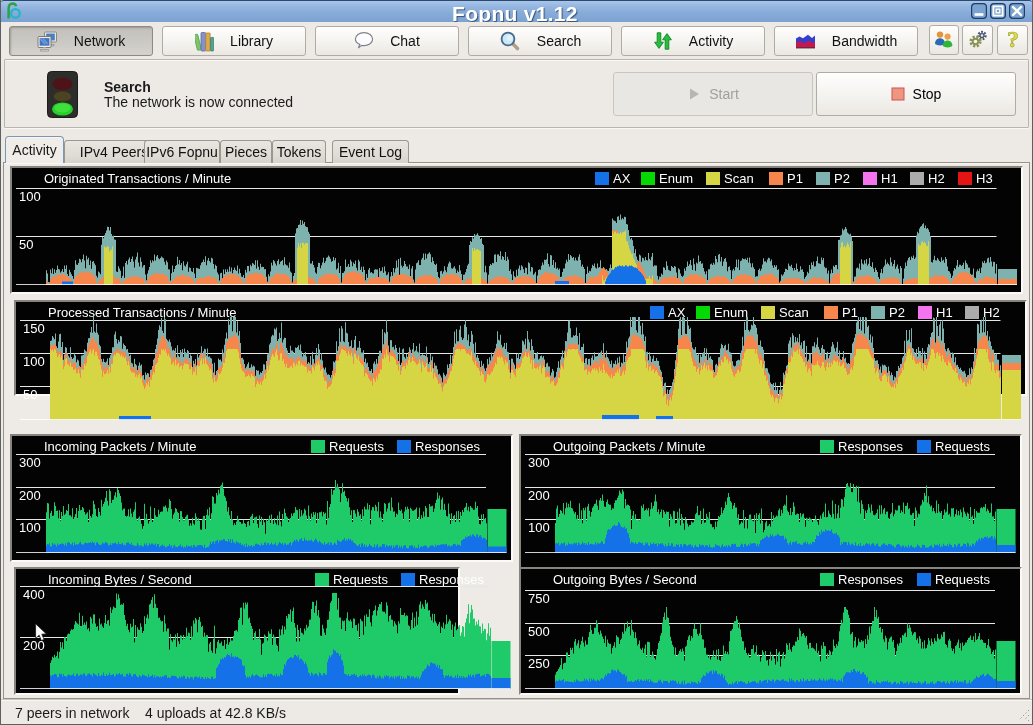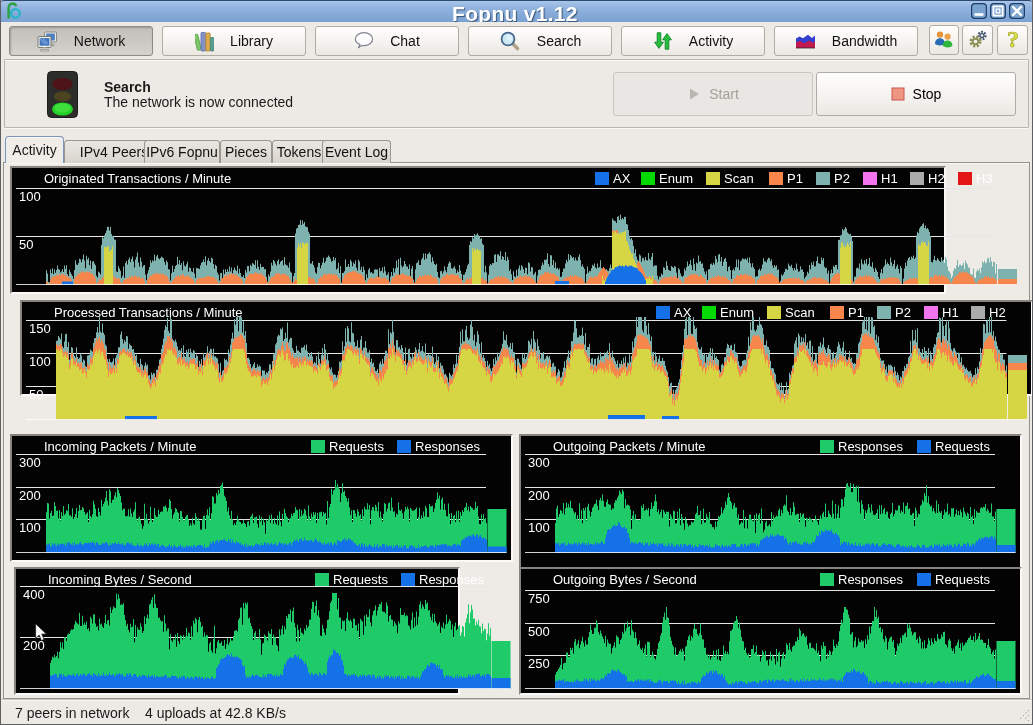--- a/index.html
+++ b/index.html
@@ -143,22 +143,22 @@
       <rect x="1" y="1" width="12" height="12" fill="#ef9681" stroke="#c55"></rect>
     </svg>
     <span>Stop</span>
   </div>
 <div id="tabpanel"></div>
 <div id="activetab">Activity</div>
 <div class="tab" style="left:64px;width:100px">IPv4 Peers</div>
 <div class="tab" style="left:144px;width:76px">IPv6 Fopnu</div>
 <div class="tab" style="left:220px;width:52px">Pieces</div>
 <div class="tab" style="left:272px;width:54px">Tokens</div>
-<div class="tab" style="left:322px;width:69px">Event Log</div>
-<div class="chart" style="left:10px;top:166px;width:936px;height:128px">
+<div class="tab" style="left:332px;width:77px">Event Log</div>
+<div class="chart" style="left:10px;top:166px;width:1013px;height:128px">
     <svg width="1009" height="124" style="position:absolute;left:0;top:0">
       <text x="32" y="15" class="gt">Originated Transactions / Minute</text>
       <rect x="583" y="4" width="14" height="13" fill="#1571e8"></rect>
       <text x="601" y="15" class="gt">AX</text>
       <rect x="629" y="4" width="14" height="13" fill="#04d904"></rect>
       <text x="647" y="15" class="gt">Enum</text>
       <rect x="694" y="4" width="14" height="13" fill="#d6d543"></rect>
       <text x="712" y="15" class="gt">Scan</text>
       <rect x="757" y="4" width="14" height="13" fill="#f6864b"></rect>
       <text x="775" y="15" class="gt">P1</text>
@@ -176,21 +176,21 @@
       <text x="7" y="80.5" class="gt">50</text>
       <path fill="#7db2ae" d="M34,117V102.3H35V105.6H36V114.0H37V114.3H38V101.5H39V105.3H40V100.3H41V106.0H42V101.3H43V104.7H44V102.1H45V97.4H46V101.0H47V101.4H48V104.6H49V103.2H50V101.1H51V104.0H52V97.5H53V101.0H54V97.3H55V105.9H56V108.1H57V101.8H58V104.2H59V106.2H60V108.1H61V110.7H62V101.9H63V92.2H64V96.4H65V97.1H66V94.9H67V90.7H68V91.5H69V94.3H70V91.1H71V86.5H72V92.5H73V100.3H74V87.8H75V91.6H76V89.8H77V97.1H78V92.6H79V100.8H80V93.7H81V93.1H82V95.4H83V97.2H84V107.7H85V109.5H86V103.4H87V104.5H88V106.2H89V76.8H90V69.1H91V70.2H92V67.2H93V64.9H94V62.4H95V58.8H96V58.9H97V62.4H98V59.1H99V66.0H100V67.9H101V67.7H102V71.5H103V71.7H104V103.6H105V104.0H106V98.2H107V100.4H108V102.8H109V110.0H110V107.8H111V98.6H112V109.8H113V94.9H114V93.0H115V96.5H116V91.4H117V89.4H118V93.9H119V91.1H120V88.6H121V93.5H122V99.4H123V91.4H124V88.8H125V84.5H126V94.4H127V98.5H128V89.4H129V93.7H130V99.5H131V97.5H132V97.1H133V106.6H134V112.3H135V105.6H136V102.3H137V99.1H138V92.3H139V94.7H140V92.2H141V93.3H142V86.5H143V92.4H144V88.5H145V86.9H146V90.2H147V91.2H148V89.9H149V88.6H150V89.4H151V90.3H152V93.8H153V96.8H154V92.5H155V94.3H156V101.3H157V101.4H158V112.4H159V105.3H160V97.6H161V104.1H162V101.0H163V97.9H164V96.9H165V88.8H166V96.3H167V92.1H168V97.0H169V94.9H170V102.3H171V93.2H172V97.4H173V98.6H174V96.2H175V93.8H176V103.7H177V99.6H178V100.1H179V103.3H180V104.0H181V99.9H182V105.6H183V110.1H184V99.7H185V100.3H186V100.6H187V101.1H188V97.3H189V94.8H190V94.1H191V91.5H192V94.1H193V88.3H194V97.3H195V92.6H196V89.9H197V93.1H198V94.5H199V89.7H200V90.5H201V95.9H202V100.8H203V96.8H204V98.1H205V104.4H206V106.4H207V112.5H208V105.3H209V104.7H210V110.4H211V101.6H212V105.9H213V101.2H214V104.1H215V101.2H216V103.7H217V98.6H218V103.6H219V99.4H220V105.3H221V102.1H222V99.4H223V101.7H224V102.9H225V97.4H226V105.5H227V100.7H228V104.9H229V108.5H230V109.0H231V107.0H232V109.9H233V101.7H234V104.4H235V98.0H236V98.1H237V103.3H238V96.8H239V98.3H240V94.9H241V95.8H242V96.9H243V92.3H244V100.6H245V92.2H246V98.7H247V101.7H248V95.8H249V99.2H250V98.8H251V99.0H252V101.3H253V100.9H254V108.8H255V113.8H256V106.2H257V108.2H258V103.4H259V94.7H260V97.6H261V92.0H262V93.3H263V95.5H264V97.5H265V93.0H266V91.3H267V96.3H268V93.8H269V93.1H270V92.0H271V97.3H272V89.2H273V96.2H274V97.2H275V97.5H276V99.7H277V94.5H278V103.6H279V104.7H280V114.8H281V108.1H282V104.9H283V65.5H284V60.5H285V60.0H286V56.9H287V56.5H288V52.1H289V57.1H290V52.6H291V55.8H292V54.0H293V58.3H294V59.1H295V59.3H296V63.8H297V65.7H298V95.6H299V95.5H300V93.0H301V97.0H302V99.5H303V104.6H304V105.8H305V99.1H306V94.7H307V95.0H308V100.3H309V97.2H310V94.4H311V89.8H312V94.9H313V93.3H314V89.7H315V89.2H316V87.6H317V88.7H318V90.7H319V93.7H320V92.9H321V89.0H322V92.2H323V90.0H324V101.4H325V100.2H326V94.7H327V104.9H328V98.0H329V114.4H330V105.1H331V104.7H332V103.2H333V91.6H334V99.1H335V98.4H336V96.1H337V99.0H338V91.8H339V93.5H340V98.2H341V94.6H342V96.0H343V92.4H344V99.8H345V102.5H346V91.7H347V93.6H348V101.8H349V98.8H350V103.9H351V98.4H352V101.9H353V112.2H354V106.1H355V109.8H356V101.8H357V99.9H358V104.8H359V104.0H360V105.2H361V105.6H362V101.7H363V101.3H364V101.6H365V101.4H366V112.1H367V99.9H368V103.2H369V102.7H370V99.3H371V104.7H372V98.6H373V103.3H374V107.2H375V106.6H376V104.3H377V113.7H378V108.4H379V103.9H380V107.7H381V99.9H382V104.5H383V100.4H384V92.6H385V99.6H386V91.1H387V106.8H388V89.8H389V97.6H390V99.4H391V98.0H392V92.9H393V95.9H394V98.5H395V98.4H396V101.0H397V96.5H398V108.4H399V100.6H400V98.1H401V111.6H402V116.0H403V101.6H404V95.2H405V94.6H406V92.3H407V97.1H408V97.1H409V91.5H410V89.7H411V85.6H412V91.8H413V85.6H414V90.4H415V86.3H416V85.5H417V84.3H418V86.3H419V94.3H420V89.3H421V93.1H422V96.0H423V97.0H424V95.8H425V104.0H426V109.1H427V110.2H428V103.2H429V102.7H430V105.8H431V103.4H432V98.2H433V102.3H434V104.3H435V98.8H436V95.4H437V93.6H438V94.8H439V100.2H440V100.8H441V99.6H442V98.3H443V100.7H444V104.9H445V102.5H446V104.1H447V97.0H448V102.5H449V105.9H450V112.0H451V106.8H452V106.4H453V104.2H454V100.9H455V97.6H456V95.8H457V77.0H458V73.1H459V73.9H460V69.2H461V70.4H462V66.1H463V67.4H464V66.8H465V65.2H466V67.2H467V68.5H468V71.0H469V70.1H470V75.8H471V76.9H472V104.2H473V97.8H474V104.5H475V116.0H476V106.7H477V98.1H478V96.1H479V96.9H480V95.0H481V95.3H482V86.7H483V86.3H484V94.1H485V86.4H486V86.2H487V88.0H488V83.3H489V91.5H490V88.0H491V89.1H492V92.0H493V84.1H494V93.0H495V88.8H496V91.6H497V102.9H498V101.3H499V106.2H500V112.1H501V103.3H502V108.2H503V109.3H504V101.8H505V107.7H506V100.4H507V97.5H508V102.2H509V97.3H510V98.6H511V101.2H512V104.9H513V99.4H514V100.1H515V106.3H516V94.3H517V95.3H518V103.6H519V98.9H520V99.4H521V106.8H522V105.6H523V103.7H524V114.9H525V107.5H526V102.1H527V101.2H528V101.7H529V97.8H530V94.4H531V96.8H532V91.7H533V92.0H534V91.2H535V85.2H536V96.1H537V98.5H538V87.0H539V87.4H540V97.1H541V91.9H542V99.7H543V94.3H544V100.7H545V99.8H546V101.8H547V100.6H548V109.1H549V108.4H550V104.1H551V100.5H552V100.4H553V95.6H554V91.8H555V93.8H556V85.9H557V91.7H558V87.1H559V88.2H560V90.0H561V89.1H562V92.6H563V89.7H564V92.2H565V92.7H566V88.7H567V86.3H568V91.9H569V98.4H570V96.5H571V99.1H572V101.1H573V114.9H574V106.0H575V98.4H576V104.8H577V102.7H578V103.2H579V100.3H580V96.7H581V97.9H582V95.6H583V99.4H584V100.4H585V95.6H586V99.7H587V98.9H588V92.2H589V100.2H590V103.0H591V106.6H592V101.3H593V102.4H594V101.1H595V102.4H596V103.0H597V100.2H598V96.5H599V99.9H600V50.6H601V52.3H602V52.7H603V53.3H604V54.9H605V48.7H606V48.2H607V52.0H608V46.4H609V51.5H610V50.0H611V51.2H612V48.7H613V49.0H614V56.1H615V56.4H616V61.9H617V67.8H618V71.2H619V70.1H620V72.3H621V78.0H622V84.9H623V81.3H624V88.4H625V91.7H626V93.4H627V86.6H628V87.5H629V93.7H630V89.8H631V90.3H632V92.5H633V89.0H634V91.9H635V92.4H636V84.9H637V90.7H638V92.2H639V88.8H640V85.0H641V98.6H642V97.2H643V97.4H644V97.5H645V107.7H646V111.4H647V108.5H648V108.8H649V105.4H650V106.8H651V99.2H652V99.8H653V102.1H654V93.2H655V97.8H656V101.7H657V102.5H658V102.9H659V98.1H660V98.9H661V100.0H662V98.0H663V98.8H664V104.5H665V110.1H666V100.2H667V101.6H668V105.4H669V108.0H670V108.8H671V107.5H672V100.6H673V102.7H674V99.1H675V93.6H676V98.1H677V96.2H678V92.1H679V97.3H680V102.1H681V90.6H682V96.3H683V102.8H684V94.4H685V95.4H686V87.5H687V93.7H688V93.0H689V95.8H690V95.3H691V100.1H692V103.4H693V106.3H694V103.2H695V111.9H696V101.2H697V101.2H698V96.3H699V95.4H700V96.9H701V94.7H702V96.4H703V88.1H704V91.1H705V94.2H706V86.8H707V85.9H708V93.5H709V89.1H710V97.9H711V93.4H712V91.0H713V90.1H714V93.8H715V103.2H716V99.0H717V98.3H718V102.0H719V110.9H720V102.4H721V100.8H722V102.5H723V99.0H724V91.6H725V99.6H726V91.6H727V102.1H728V93.3H729V92.5H730V90.2H731V91.0H732V91.3H733V90.5H734V92.0H735V89.8H736V94.6H737V89.6H738V95.3H739V99.2H740V95.3H741V99.3H742V100.9H743V108.8H744V108.3H745V108.3H746V102.0H747V100.6H748V102.8H749V100.7H750V96.5H751V90.3H752V93.5H753V93.2H754V94.6H755V91.6H756V89.7H757V90.2H758V93.3H759V91.5H760V97.4H761V99.8H762V97.0H763V98.7H764V97.3H765V101.9H766V101.3H767V115.3H768V112.7H769V106.5H770V107.7H771V106.3H772V103.9H773V100.8H774V100.9H775V102.0H776V95.6H777V97.8H778V98.5H779V96.7H780V100.1H781V102.4H782V100.1H783V102.1H784V95.6H785V101.1H786V103.8H787V103.2H788V98.3H789V101.8H790V101.3H791V104.1H792V110.7H793V108.9H794V107.5H795V103.8H796V105.2H797V96.9H798V101.2H799V94.6H800V97.0H801V93.6H802V98.6H803V98.3H804V92.9H805V88.6H806V95.3H807V95.4H808V96.1H809V89.5H810V92.3H811V90.0H812V98.7H813V100.3H814V99.7H815V105.6H816V102.5H817V115.5H818V105.4H819V101.4H820V104.9H821V97.8H822V99.0H823V97.1H824V96.9H825V101.2H826V71.9H827V71.8H828V67.6H829V66.8H830V60.8H831V62.6H832V61.2H833V59.0H834V60.8H835V64.6H836V65.6H837V66.6H838V65.7H839V68.6H840V73.1H841V113.6H842V108.7H843V108.4H844V100.2H845V99.5H846V100.5H847V95.4H848V101.8H849V91.2H850V95.5H851V96.6H852V92.3H853V95.6H854V91.0H855V97.4H856V95.8H857V90.1H858V98.0H859V99.1H860V94.3H861V100.5H862V104.1H863V99.8H864V102.1H865V104.1H866V109.1H867V111.0H868V104.7H869V100.9H870V105.2H871V99.3H872V97.6H873V91.4H874V96.2H875V94.4H876V95.9H877V97.5H878V89.5H879V94.3H880V98.2H881V96.1H882V91.9H883V100.8H884V98.6H885V96.5H886V100.7H887V105.2H888V97.9H889V100.1H890V116.0H891V110.6H892V100.4H893V94.5H894V98.1H895V92.5H896V89.9H897V88.9H898V92.0H899V88.6H900V89.9H901V87.5H902V90.9H903V89.5H904V67.6H905V63.8H906V65.2H907V60.5H908V58.7H909V58.0H910V56.3H911V55.3H912V60.0H913V57.6H914V60.7H915V59.9H916V61.6H917V64.1H918V68.3H919V93.9H920V94.5H921V91.7H922V87.7H923V92.3H924V92.4H925V89.9H926V91.4H927V92.9H928V94.1H929V89.3H930V92.7H931V91.7H932V94.7H933V89.0H934V91.1H935V98.6H936V102.9H937V103.6H938V105.6H939V110.0H940V107.8H941V102.7H942V100.1H943V101.2H944V97.5H945V92.1H946V98.9H947V96.7H948V96.7H949V98.1H950V96.9H951V94.8H952V101.0H953V92.4H954V95.1H955V96.5H956V99.4H957V99.7H958V105.7H959V106.7H960V106.6H961V100.4H962V109.4H963V110.0H964V103.4H965V101.5H966V102.9H967V100.5H968V105.0H969V99.6H970V93.6H971V94.9H972V92.7H973V95.2H974V94.6H975V90.6H976V89.7H977V94.6H978V89.0H979V93.6H980V98.5H981V93.8H982V93.9H983V105.5H984V96.1H985V117Z"></path>
       <path fill="#f6864b" d="M34,117V112.9H35V114.5H36V115.4H37V115.2H38V111.8H39V110.0H40V108.3H41V108.8H42V108.4H43V107.8H44V106.0H45V107.5H46V107.5H47V105.7H48V107.5H49V105.8H50V106.4H51V105.8H52V107.5H53V106.6H54V108.8H55V107.7H56V109.4H57V109.9H58V110.1H59V112.3H60V115.6H61V116.0H62V110.4H63V109.0H64V108.2H65V106.8H66V105.0H67V106.1H68V105.0H69V103.6H70V103.6H71V103.8H72V104.4H73V104.6H74V103.9H75V103.3H76V104.6H77V103.5H78V104.7H79V105.7H80V105.7H81V107.8H82V107.6H83V110.8H84V117ZM85,117V114.4H86V113.7H87V111.0H88V111.9H89V111.0H90V109.8H91V108.4H92V110.0H93V108.6H94V107.9H95V108.6H96V108.4H97V107.2H98V108.2H99V107.9H100V108.1H101V107.8H102V109.4H103V109.2H104V110.4H105V110.7H106V110.2H107V110.8H108V114.1H109V114.9H110V115.4H111V112.1H112V111.8H113V111.1H114V110.9H115V109.7H116V110.4H117V108.2H118V109.4H119V108.3H120V108.5H121V108.9H122V107.4H123V107.7H124V108.1H125V109.8H126V109.2H127V109.0H128V110.7H129V109.8H130V110.1H131V110.6H132V112.9H133V117ZM134,117V116.2H135V111.5H136V111.0H137V108.7H138V107.7H139V107.5H140V106.1H141V107.2H142V105.6H143V105.9H144V104.6H145V105.6H146V106.1H147V105.8H148V105.5H149V106.8H150V105.2H151V106.1H152V107.4H153V107.3H154V107.2H155V109.1H156V111.1H157V114.0H158V114.9H159V114.2H160V112.4H161V111.7H162V110.2H163V109.2H164V107.8H165V109.1H166V107.0H167V108.6H168V107.8H169V107.5H170V106.2H171V106.2H172V108.4H173V108.2H174V107.8H175V108.6H176V107.3H177V108.6H178V109.9H179V109.9H180V110.8H181V112.0H182V114.6H183V115.7H184V112.3H185V110.6H186V110.9H187V109.8H188V109.9H189V109.8H190V109.9H191V110.0H192V109.2H193V109.1H194V108.5H195V108.2H196V108.2H197V108.1H198V108.8H199V109.1H200V109.2H201V109.3H202V109.4H203V111.4H204V110.7H205V113.3H206V117ZM207,117V114.8H208V113.9H209V110.2H210V110.2H211V109.4H212V107.5H213V107.2H214V108.5H215V106.0H216V107.5H217V106.2H218V105.5H219V105.7H220V106.6H221V105.6H222V106.4H223V107.7H224V106.3H225V107.7H226V108.8H227V109.2H228V110.6H229V110.9H230V113.1H231V116.3H232V115.7H233V111.5H234V108.3H235V108.9H236V107.0H237V106.2H238V105.7H239V105.9H240V105.8H241V106.1H242V105.5H243V104.0H244V105.3H245V104.7H246V105.5H247V106.3H248V105.8H249V104.9H250V106.9H251V107.8H252V108.2H253V109.9H254V112.1H255V115.8H256V114.5H257V113.2H258V111.3H259V108.7H260V109.1H261V108.6H262V107.8H263V105.8H264V105.3H265V105.1H266V106.4H267V104.9H268V106.9H269V105.9H270V105.9H271V106.3H272V105.4H273V106.3H274V107.4H275V107.4H276V108.1H277V110.6H278V111.5H279V114.9H280V114.4H281V114.0H282V112.9H283V110.3H284V111.8H285V110.7H286V110.6H287V109.5H288V108.3H289V108.4H290V110.1H291V109.5H292V108.2H293V109.4H294V108.1H295V108.7H296V108.7H297V108.9H298V109.6H299V110.9H300V109.9H301V111.0H302V111.5H303V114.5H304V116.3H305V115.3H306V111.1H307V110.5H308V108.5H309V109.4H310V108.7H311V106.6H312V105.5H313V106.8H314V106.5H315V106.3H316V105.6H317V106.1H318V106.2H319V105.4H320V107.5H321V105.7H322V106.4H323V106.4H324V107.3H325V108.2H326V110.4H327V110.8H328V115.3H329V115.9H330V111.9H331V109.9H332V107.2H333V106.7H334V105.5H335V104.7H336V105.0H337V103.8H338V104.2H339V104.1H340V103.0H341V103.5H342V103.6H343V103.0H344V104.1H345V105.9H346V104.7H347V105.4H348V105.8H349V106.1H350V107.8H351V108.6H352V111.9H353V114.3H354V115.7H355V113.4H356V111.7H357V110.2H358V109.8H359V109.8H360V110.1H361V110.2H362V110.6H363V109.5H364V109.2H365V108.0H366V109.0H367V109.0H368V109.4H369V110.6H370V110.2H371V109.6H372V109.8H373V109.6H374V111.3H375V111.5H376V112.4H377V114.9H378V116.4H379V111.5H380V109.9H381V108.9H382V109.3H383V106.7H384V106.8H385V107.6H386V106.3H387V107.1H388V107.1H389V105.5H390V105.4H391V106.0H392V107.0H393V106.7H394V107.6H395V107.6H396V108.5H397V107.7H398V108.1H399V109.7H400V110.7H401V115.4H402V114.5H403V114.4H404V112.5H405V110.3H406V109.6H407V108.0H408V107.8H409V108.9H410V107.2H411V108.4H412V107.2H413V106.2H414V107.8H415V106.7H416V107.3H417V108.2H418V106.6H419V107.3H420V108.7H421V109.4H422V109.6H423V109.5H424V110.1H425V112.7H426V117ZM428,117V112.5H429V109.5H430V109.9H431V108.1H432V108.8H433V107.5H434V106.3H435V105.9H436V107.3H437V106.7H438V106.5H439V106.4H440V106.3H441V105.4H442V107.3H443V107.3H444V107.0H445V106.8H446V107.5H447V109.9H448V109.9H449V111.1H450V115.7H451V114.7H452V114.9H453V112.4H454V111.3H455V110.1H456V112.0H457V109.9H458V110.5H459V109.3H460V109.7H461V109.0H462V110.4H463V108.5H464V109.8H465V108.9H466V110.2H467V110.8H468V110.5H469V110.0H470V109.8H471V111.2H472V112.2H473V111.5H474V113.4H475V115.6H476V115.1H477V113.3H478V111.7H479V111.2H480V111.0H481V111.0H482V110.3H483V108.7H484V108.6H485V109.2H486V108.0H487V109.7H488V108.3H489V108.3H490V110.1H491V108.3H492V108.8H493V109.8H494V110.1H495V110.3H496V111.2H497V112.9H498V113.2H499V114.6H500V115.4H501V113.7H502V110.6H503V110.9H504V110.8H505V109.3H506V109.9H507V108.5H508V108.1H509V109.0H510V108.6H511V107.9H512V108.7H513V107.3H514V107.7H515V109.1H516V108.4H517V108.7H518V109.6H519V109.3H520V110.5H521V111.2H522V112.3H523V114.6H524V117ZM525,117V114.1H526V111.4H527V109.6H528V107.1H529V107.7H530V106.1H531V106.4H532V104.2H533V103.9H534V105.2H535V103.7H536V103.6H537V105.4H538V105.1H539V105.7H540V105.9H541V105.6H542V106.1H543V106.9H544V108.2H545V108.4H546V108.7H547V112.3H548V115.0H549V116.1H550V112.0H551V111.1H552V109.4H553V110.8H554V108.8H555V109.0H556V108.8H557V108.6H558V107.0H559V108.5H560V107.5H561V109.0H562V106.8H563V107.3H564V107.7H565V108.4H566V109.1H567V109.3H568V109.2H569V110.2H570V110.1H571V112.7H572V114.6H573V116.0H574V114.5H575V112.8H576V111.5H577V109.2H578V109.0H579V108.7H580V109.4H581V109.3H582V108.7H583V107.9H584V109.0H585V107.7H586V105.9H587V104.3H588V102.9H589V101.5H590V100.2H591V99.0H592V100.2H593V101.5H594V102.9H595V104.3H596V105.9H597V107.7H598V109.7H599V111.1H600V62.1H601V62.2H602V63.2H603V62.4H604V62.0H605V62.3H606V106.2H607V105.9H608V106.4H609V104.7H610V106.0H611V104.8H612V105.2H613V106.8H614V105.6H615V107.5H616V106.8H617V108.9H618V108.5H619V107.3H620V104.6H621V102.2H622V100.1H623V98.2H624V96.4H625V94.6H626V93.0H627V94.6H628V96.4H629V98.2H630V100.1H631V102.2H632V104.6H633V107.3H634V109.0H635V108.8H636V108.9H637V110.5H638V109.0H639V110.0H640V111.2H641V110.2H642V111.9H643V112.3H644V113.0H645V114.9H646V116.3H647V113.9H648V111.4H649V111.6H650V109.3H651V110.9H652V110.3H653V108.4H654V109.4H655V109.3H656V109.5H657V108.7H658V109.3H659V107.9H660V109.5H661V108.6H662V107.8H663V108.8H664V109.7H665V110.6H666V109.1H667V112.0H668V111.7H669V113.5H670V114.9H671V115.3H672V111.1H673V109.5H674V109.1H675V108.9H676V108.2H677V106.8H678V106.8H679V106.5H680V105.8H681V107.0H682V105.9H683V106.0H684V107.0H685V106.2H686V108.0H687V108.5H688V106.8H689V107.0H690V108.9H691V109.7H692V111.0H693V110.7H694V116.1H695V115.1H696V112.9H697V112.0H698V109.8H699V110.5H700V109.0H701V109.9H702V108.9H703V108.1H704V108.9H705V107.4H706V107.0H707V108.6H708V108.1H709V109.4H710V108.6H711V108.3H712V109.6H713V108.0H714V110.4H715V110.2H716V112.1H717V112.3H718V112.9H719V115.7H720V114.6H721V110.9H722V110.4H723V110.1H724V107.7H725V106.9H726V108.0H727V108.1H728V105.9H729V106.3H730V107.0H731V107.1H732V106.3H733V105.4H734V107.4H735V106.3H736V107.7H737V107.3H738V108.1H739V108.5H740V110.3H741V109.6H742V110.9H743V115.5H744V115.7H745V111.8H746V111.5H747V110.6H748V108.2H749V108.0H750V107.3H751V108.3H752V105.9H753V106.2H754V107.3H755V105.9H756V105.1H757V106.9H758V105.4H759V105.6H760V106.1H761V107.3H762V107.9H763V108.7H764V108.4H765V110.8H766V111.2H767V114.4H768V114.5H769V113.9H770V112.8H771V111.7H772V110.8H773V110.7H774V111.0H775V111.0H776V109.8H777V109.9H778V110.2H779V109.9H780V110.6H781V109.4H782V110.6H783V110.6H784V109.2H785V111.0H786V109.9H787V110.7H788V111.7H789V111.5H790V112.3H791V112.6H792V114.4H793V115.6H794V113.6H795V112.0H796V112.5H797V111.0H798V111.6H799V110.9H800V109.5H801V109.2H802V109.8H803V108.5H804V110.4H805V110.0H806V109.4H807V109.8H808V109.5H809V111.0H810V109.7H811V111.4H812V111.5H813V112.2H814V111.5H815V114.1H816V114.4H817V115.8H818V113.5H819V110.7H820V109.0H821V108.6H822V106.6H823V106.0H824V105.8H825V104.7H826V104.9H827V106.0H828V105.6H829V105.1H830V105.5H831V105.4H832V105.4H833V105.0H834V106.0H835V105.8H836V106.9H837V109.2H838V107.8H839V111.2H840V113.1H841V117ZM842,117V115.4H843V111.7H844V111.4H845V109.1H846V110.3H847V107.9H848V107.8H849V109.0H850V108.9H851V108.8H852V107.5H853V108.2H854V106.5H855V108.6H856V107.1H857V108.3H858V109.4H859V108.0H860V108.8H861V110.2H862V110.6H863V112.0H864V113.4H865V115.3H866V115.4H867V114.3H868V112.8H869V110.4H870V111.4H871V110.7H872V111.1H873V111.2H874V109.5H875V110.3H876V108.9H877V110.1H878V109.8H879V109.1H880V109.1H881V110.1H882V109.3H883V110.0H884V109.7H885V110.2H886V110.5H887V112.4H888V113.7H889V116.1H890V115.9H891V115.1H892V113.5H893V113.0H894V111.8H895V111.7H896V112.0H897V109.8H898V110.3H899V111.0H900V110.5H901V109.8H902V110.9H903V109.9H904V109.5H905V110.9H906V110.3H907V109.5H908V110.2H909V111.2H910V112.6H911V110.9H912V111.4H913V113.0H914V116.1H915V115.3H916V111.8H917V111.1H918V109.1H919V109.3H920V110.2H921V109.1H922V107.1H923V106.8H924V106.8H925V108.4H926V108.2H927V107.3H928V108.7H929V106.8H930V108.0H931V107.6H932V108.2H933V109.3H934V108.5H935V110.7H936V110.9H937V112.4H938V115.0H939V115.0H940V112.9H941V110.5H942V109.4H943V108.8H944V107.0H945V107.4H946V106.1H947V104.2H948V104.6H949V105.0H950V103.6H951V103.4H952V104.0H953V105.2H954V104.1H955V104.6H956V105.4H957V106.3H958V107.4H959V108.2H960V108.7H961V110.1H962V112.9H963V114.8H964V116.1H965V113.7H966V112.6H967V110.8H968V111.7H969V110.6H970V110.6H971V110.7H972V108.3H973V109.5H974V108.2H975V109.1H976V107.9H977V110.0H978V109.5H979V110.0H980V109.0H981V110.5H982V110.1H983V111.4H984V112.3H985V117Z"></path>
       <path fill="#d6d543" d="M92,117V78.7H93V79.4H94V79.2H95V78.0H96V78.9H97V83.6H98V82.3H99V81.5H100V78.3H101V117ZM285,117V79.8H286V74.7H287V78.3H288V75.3H289V79.9H290V74.5H291V75.0H292V76.5H293V75.0H294V75.2H295V74.9H296V117ZM460,117V80.1H461V83.3H462V79.8H463V82.3H464V81.5H465V80.9H466V81.7H467V82.4H468V83.0H469V117ZM590,117V107.5H591V112.3H592V112.4H593V110.5H594V108.7H595V108.2H596V108.0H597V112.2H598V108.9H599V109.7H600V62.9H601V65.9H602V63.8H603V63.5H604V65.4H605V64.7H606V65.3H607V65.7H608V64.0H609V65.7H610V64.2H611V64.1H612V63.6H613V62.6H614V72.9H615V73.5H616V77.1H617V80.7H618V83.2H619V85.9H620V85.5H621V90.3H622V92.1H623V94.7H624V96.6H625V100.3H626V103.3H627V109.4H628V107.4H629V112.5H630V107.5H631V110.4H632V111.1H633V111.3H634V110.9H635V110.5H636V110.6H637V107.9H638V111.0H639V111.6H640V107.4H641V117ZM828,117V79.6H829V74.5H830V74.2H831V78.9H832V77.4H833V79.4H834V77.5H835V74.8H836V76.4H837V79.2H838V74.2H839V117ZM906,117V76.1H907V77.5H908V77.6H909V74.2H910V73.2H911V75.0H912V73.9H913V75.3H914V77.7H915V78.0H916V73.2H917V117Z"></path>
       <path fill="#1571e8" d="M50,117V113.5H51V113.5H52V113.5H53V113.5H54V113.5H55V113.5H56V113.5H57V113.5H58V113.5H59V113.5H60V113.5H61V117ZM543,117V113.0H544V113.0H545V113.0H546V113.0H547V113.0H548V113.0H549V113.0H550V113.0H551V113.0H552V113.0H553V113.0H554V113.0H555V113.0H556V113.0H557V117ZM593,117V113.2H594V110.5H595V108.5H596V107.3H597V106.1H598V104.7H599V102.4H600V101.6H601V101.7H602V100.4H603V99.0H604V99.2H605V98.2H606V98.3H607V97.3H608V98.0H609V98.3H610V97.6H611V98.4H612V98.4H613V97.3H614V97.4H615V98.5H616V98.6H617V97.4H618V98.1H619V97.6H620V98.2H621V99.0H622V99.5H623V99.6H624V99.9H625V100.5H626V102.4H627V103.3H628V103.9H629V105.2H630V106.5H631V108.1H632V110.3H633V112.2H634V117Z"></path>
       <rect x="986.0" y="101" width="19" height="16" fill="#7db2ae"></rect>
       <rect x="986.0" y="111" width="19" height="6" fill="#f6864b"></rect>
       <path stroke="#ffffff" stroke-opacity=".82" stroke-width="1" d="M4,116.5H1005.0"></path>
     </svg>
   </div>
-<div class="chart" style="left:20px;top:300px;width:1013px;height:96px">
+<div class="chart" style="left:14px;top:300px;width:1013px;height:96px">
     <svg width="1009" height="124" style="position:absolute;left:0;top:0">
       <text x="32" y="15" class="gt">Processed Transactions / Minute</text>
       <rect x="634" y="4" width="14" height="13" fill="#1571e8"></rect>
       <text x="652" y="15" class="gt">AX</text>
       <rect x="680" y="4" width="14" height="13" fill="#04d904"></rect>
       <text x="698" y="15" class="gt">Enum</text>
       <rect x="745" y="4" width="14" height="13" fill="#d6d543"></rect>
       <text x="763" y="15" class="gt">Scan</text>
       <rect x="808" y="4" width="14" height="13" fill="#f6864b"></rect>
       <text x="826" y="15" class="gt">P1</text>

